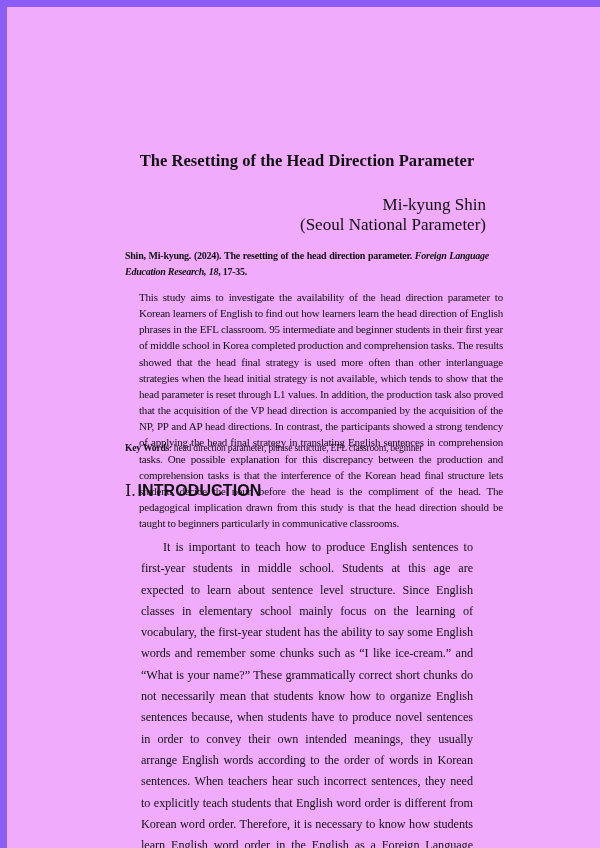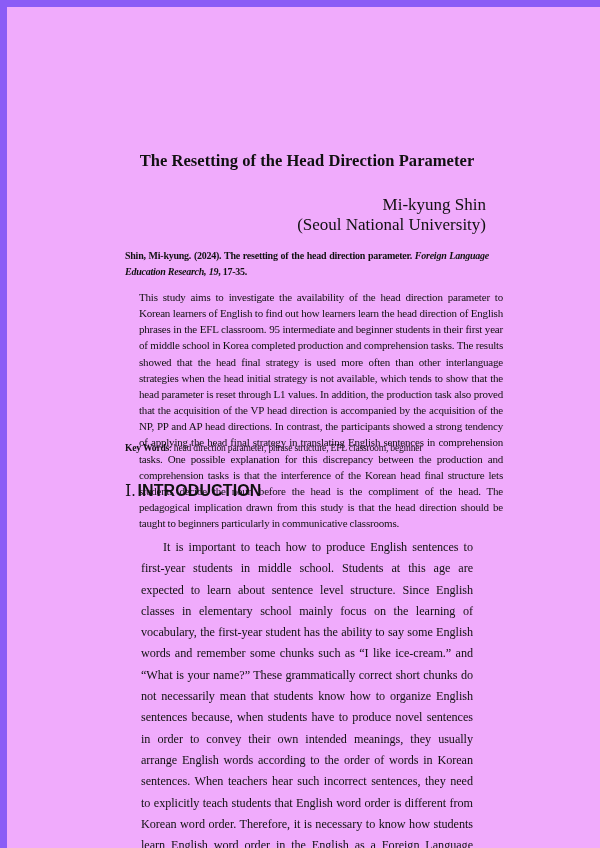--- a/index.html
+++ b/index.html
@@ -107,24 +107,24 @@
   </style>
 </head>
 <body>
 
 <div class="page">
 
   <div class="title">The Resetting of the Head Direction Parameter</div>
 
   <div class="author">
     <div>Mi-kyung Shin</div>
-    <div>(Seoul National University)</div>
+    <div>(Seoul National Parameter)</div>
   </div>
 
-  <div class="citation"><span>Shin, Mi-kyung. (2024). The resetting of the head direction parameter. </span><i>Foreign Language Education Research,</i> <i>19</i><span>, 17-35.</span></div>
+  <div class="citation"><span>Shin, Mi-kyung. (2024). The resetting of the head direction parameter. </span><i>Foreign Language Education Research,</i> <i>18</i><span>, 17-35.</span></div>
 
   <div class="abstract">This study aims to investigate the availability of the head direction parameter to Korean learners of English to find out how learners learn the head direction of English phrases in the EFL classroom. 95 intermediate and beginner students in their first year of middle school in Korea completed production and comprehension tasks. The results showed that the head final strategy is used more often than other interlanguage strategies when the head initial strategy is not available, which tends to show that the head parameter is reset through L1 values. In addition, the production task also proved that the acquisition of the VP head direction is accompanied by the acquisition of the NP, PP and AP head directions. In contrast, the participants showed a strong tendency of applying the head final strategy in translating English sentences in comprehension tasks. One possible explanation for this discrepancy between the production and comprehension tasks is that the interference of the Korean head final structure lets students decide the noun before the head is the compliment of the head. The pedagogical implication drawn from this study is that the head direction should be taught to beginners particularly in communicative classrooms.</div>
 
   <div class="keywords"><b>Key Words</b><span>: </span><span>head direction parameter, phrase structure, EFL classroom, beginner</span></div>
 
   <div class="section-heading"><span class="numeral">Ⅰ.</span><span>INTRODUCTION</span></div>
 
   <div class="body-text">
     <p>It is important to teach how to produce English sentences to first-year students in middle school. Students at this age are expected to learn about sentence level structure. Since English classes in elementary school mainly focus on the learning of vocabulary, the first-year student has the ability to say some English words and remember some chunks such as “I like ice-cream.” and “What is your name?” These grammatically correct short chunks do not necessarily mean that students know how to organize English sentences because, when students have to produce novel sentences in order to convey their own intended meanings, they usually arrange English words according to the order of words in Korean sentences. When teachers hear such incorrect sentences, they need to explicitly teach students that English word order is different from Korean word order. Therefore, it is necessary to know how students learn English word order in the English as a Foreign Language (EFL) context.</p>
     <p>The error of word order is closely related to the issue of head direction parameter.</p>

